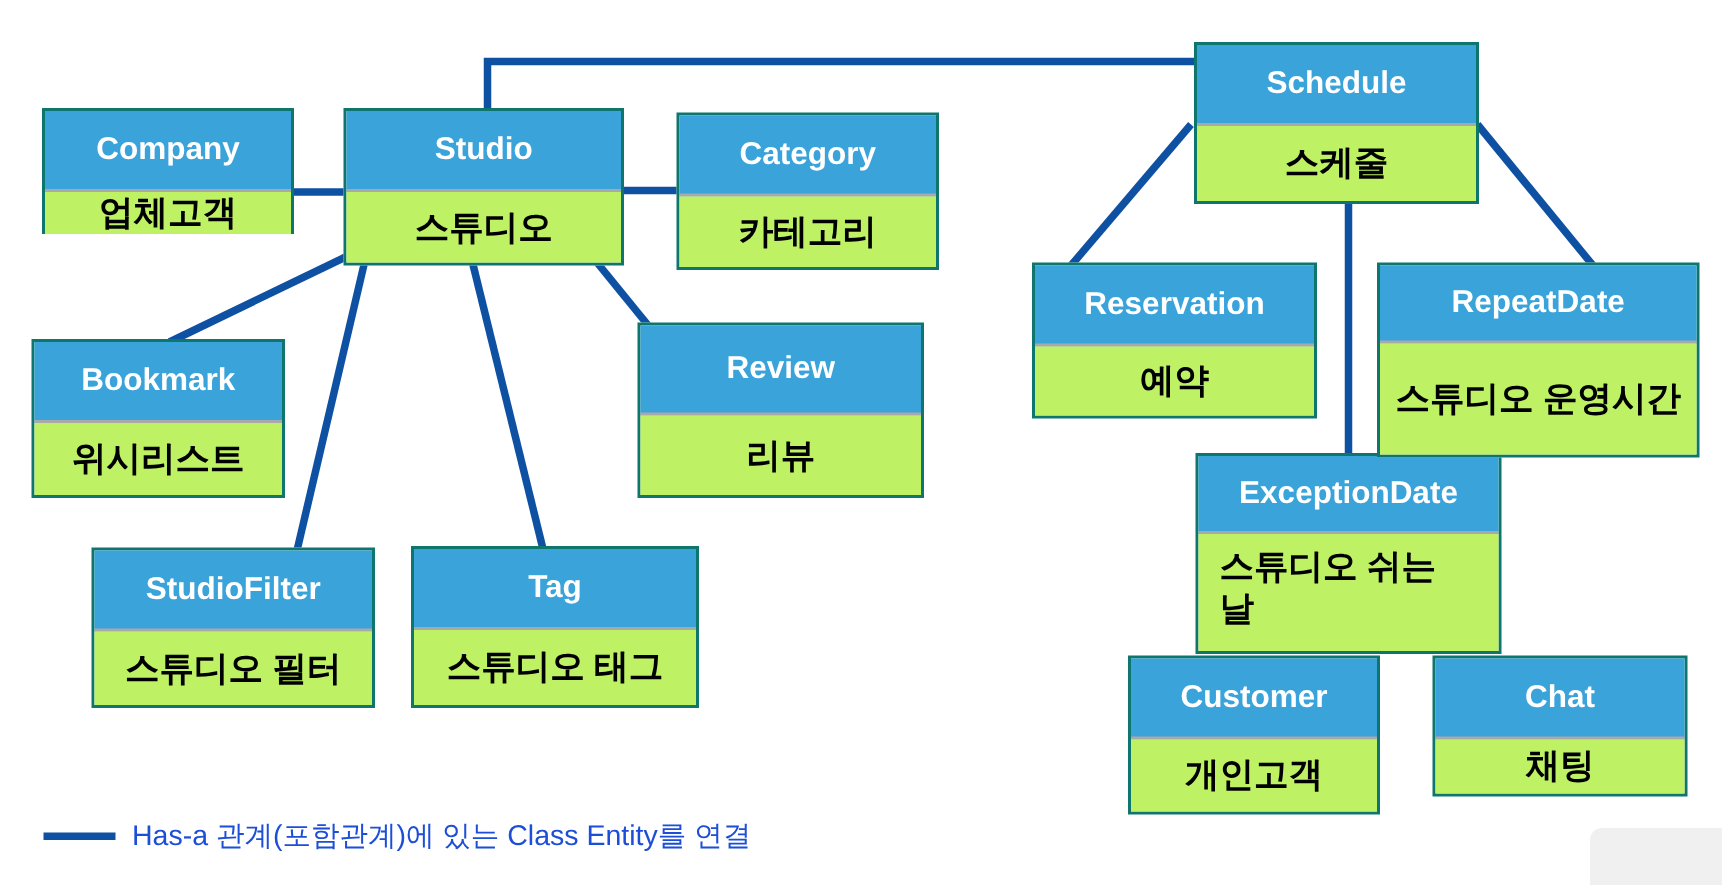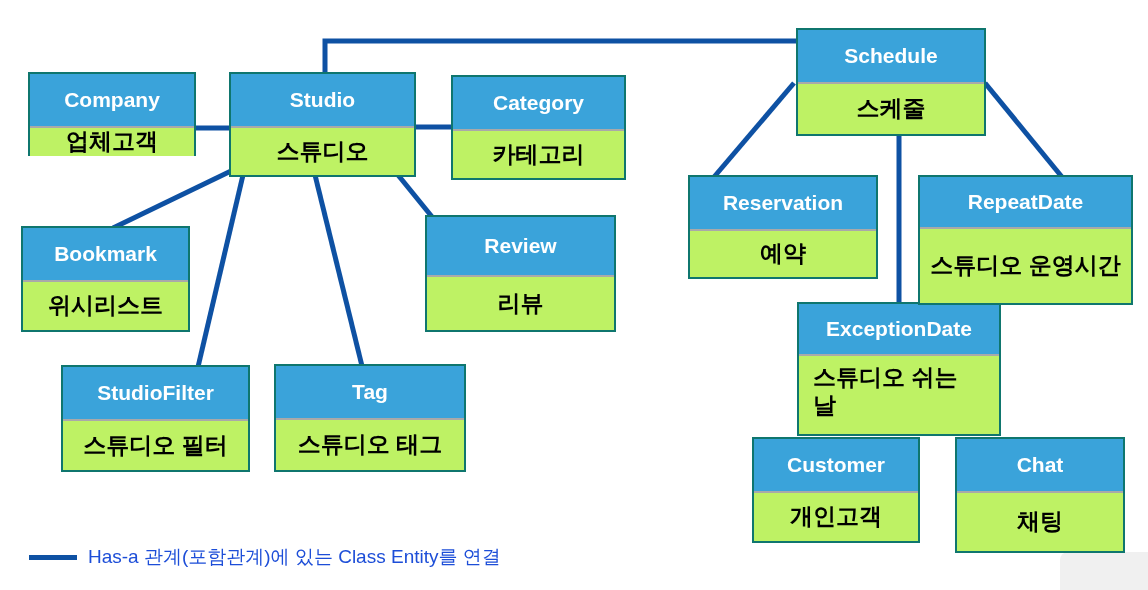--- a/index.html
+++ b/index.html
@@ -36,21 +36,21 @@
   #b-review       {left:401px; top:215px; width:191px; height:117px;margin-left:24px;}
   #b-review .hdr  {height:58px;}
   #b-reservation  {left:688px; top:175px; width:190px; height:104px;}
   #b-repeatdate   {left:918px; top:175px; width:215px; height:130px;z-index:3;justify-content:flex-end;}
   #b-repeatdate .hdr{height:50px;}
   #b-studiofilter {left:61px;  top:365px; width:189px; height:107px;}
   #b-tag          {left:274px; top:364px; width:192px; height:108px;}
   #b-exceptiondate{left:797px; top:302px; width:204px; height:134px;}
   #b-exceptiondate .hdr{height:50px;}
   #b-customer     {left:752px; top:437px; width:168px; height:106px;}
-  #b-chat         {left:955px; top:437px; width:170px; height:116px;}
+  #b-chat         {left:955px; top:437px; width:170px; height:94px;}
   .legend{
     position:absolute;left:29px;top:544px;z-index:2;
     display:flex;align-items:center;gap:11px;
   }
   .legend .swatch{width:48px;height:5px;background:#0e51a3;flex:0 0 auto;}
   .legend .txt{font-size:19px;color:#1d4ed8;font-weight:400;white-space:nowrap;}
   .watermark{
     position:absolute;left:1060px;top:552px;width:100px;height:48px;
     background:#f0f0f0;border-radius:8px;z-index:0;
   }

